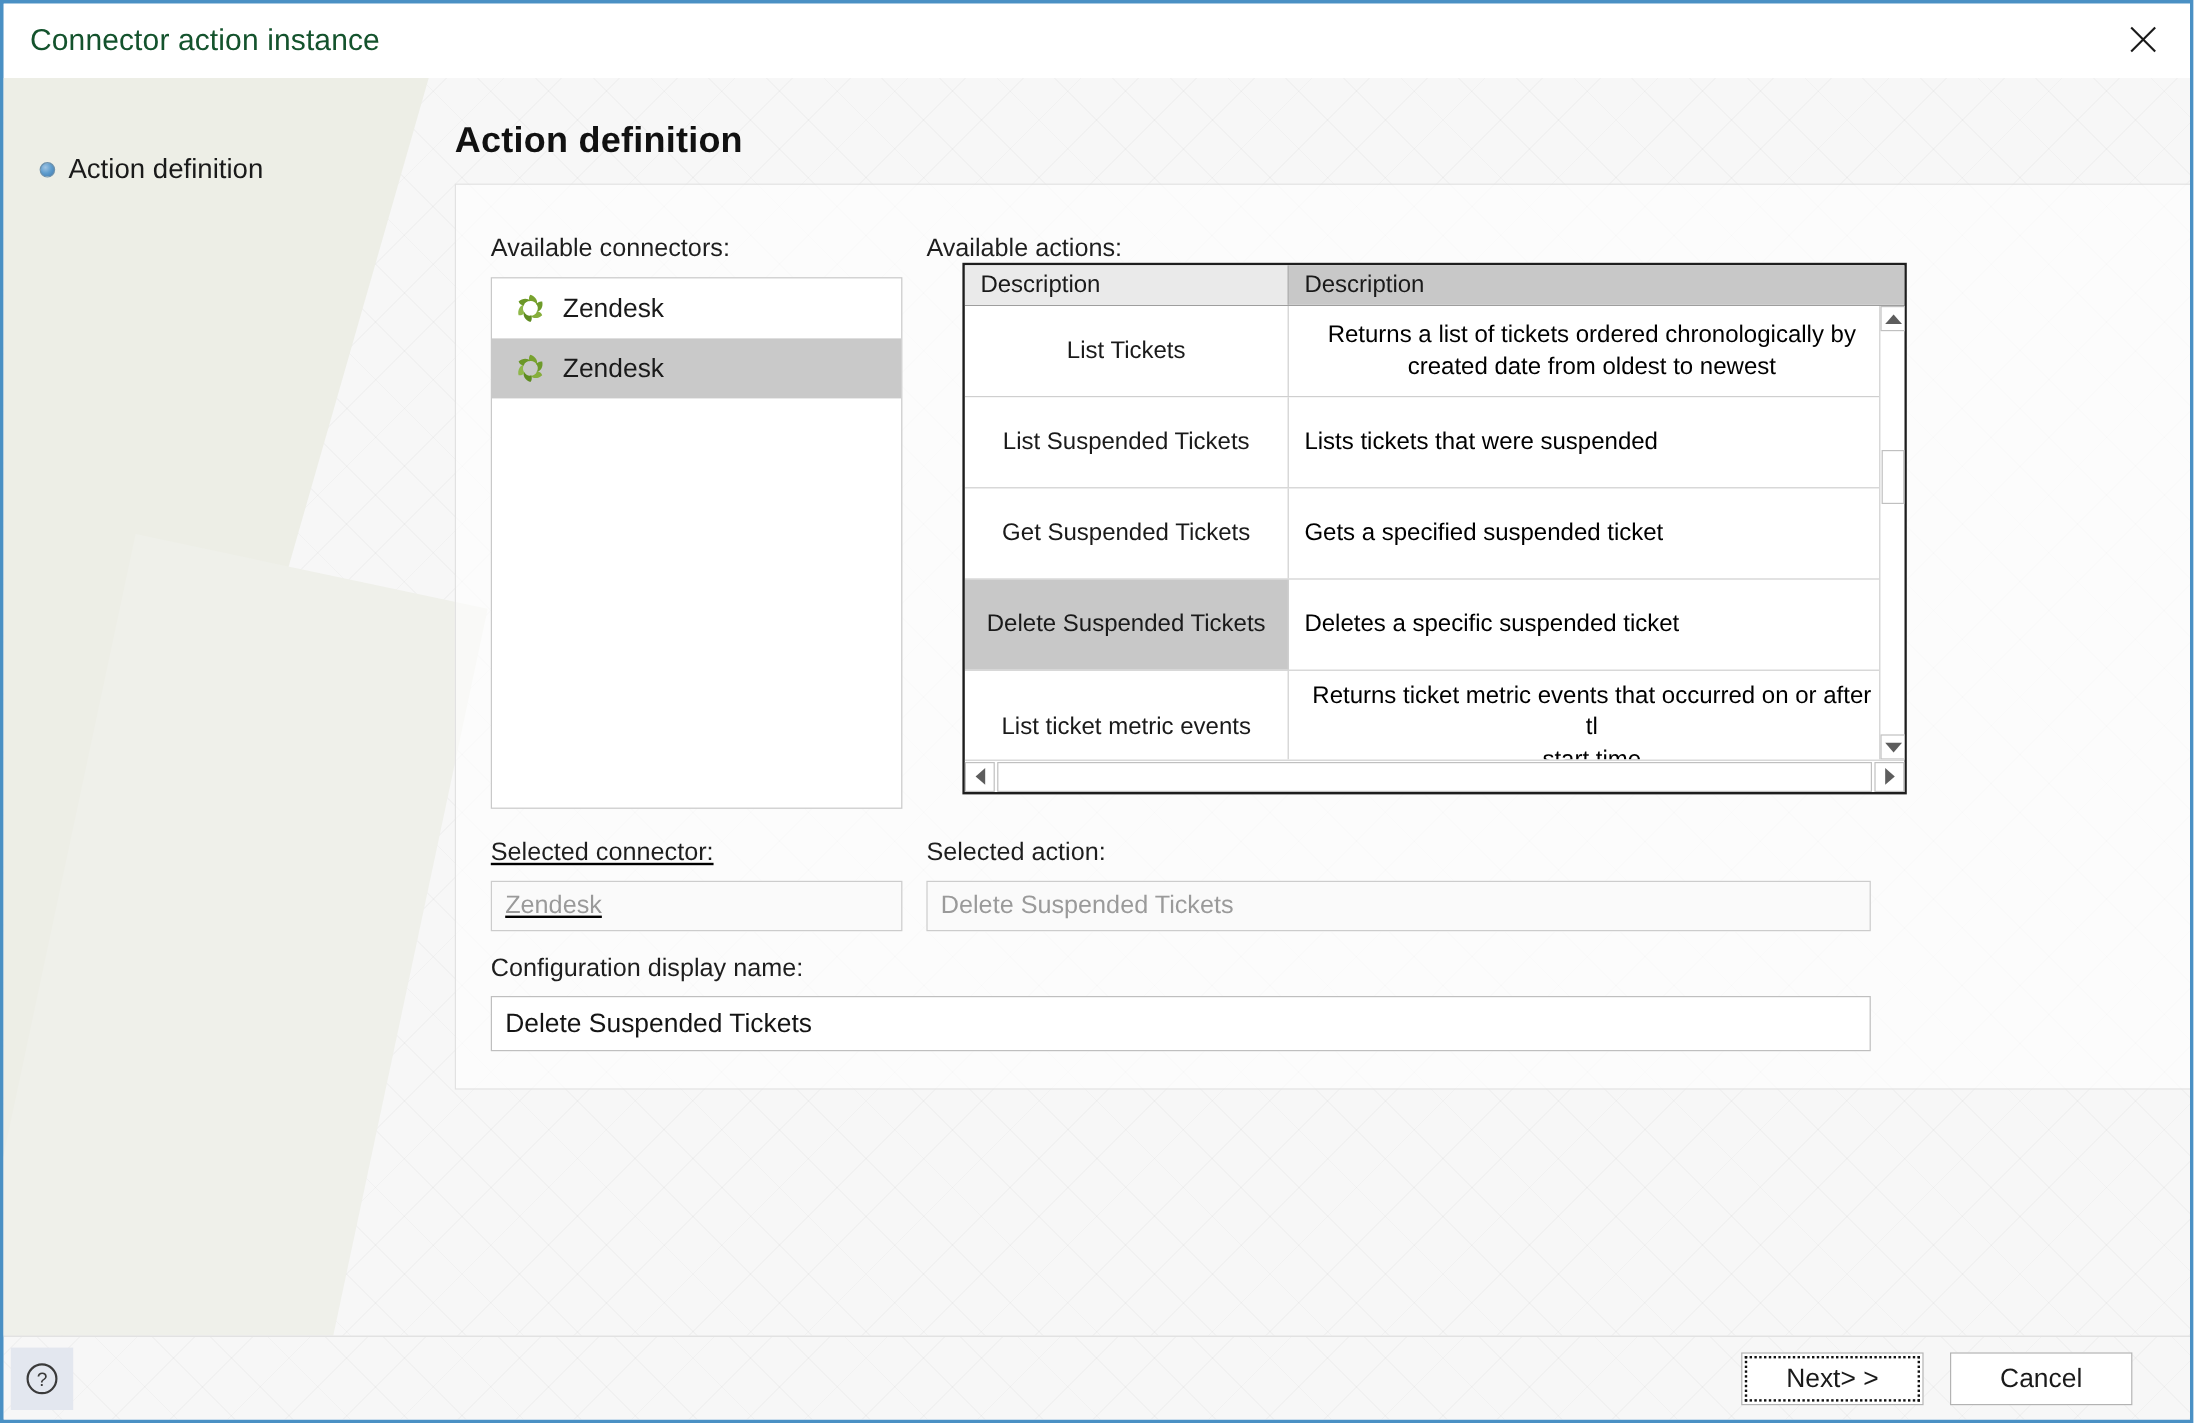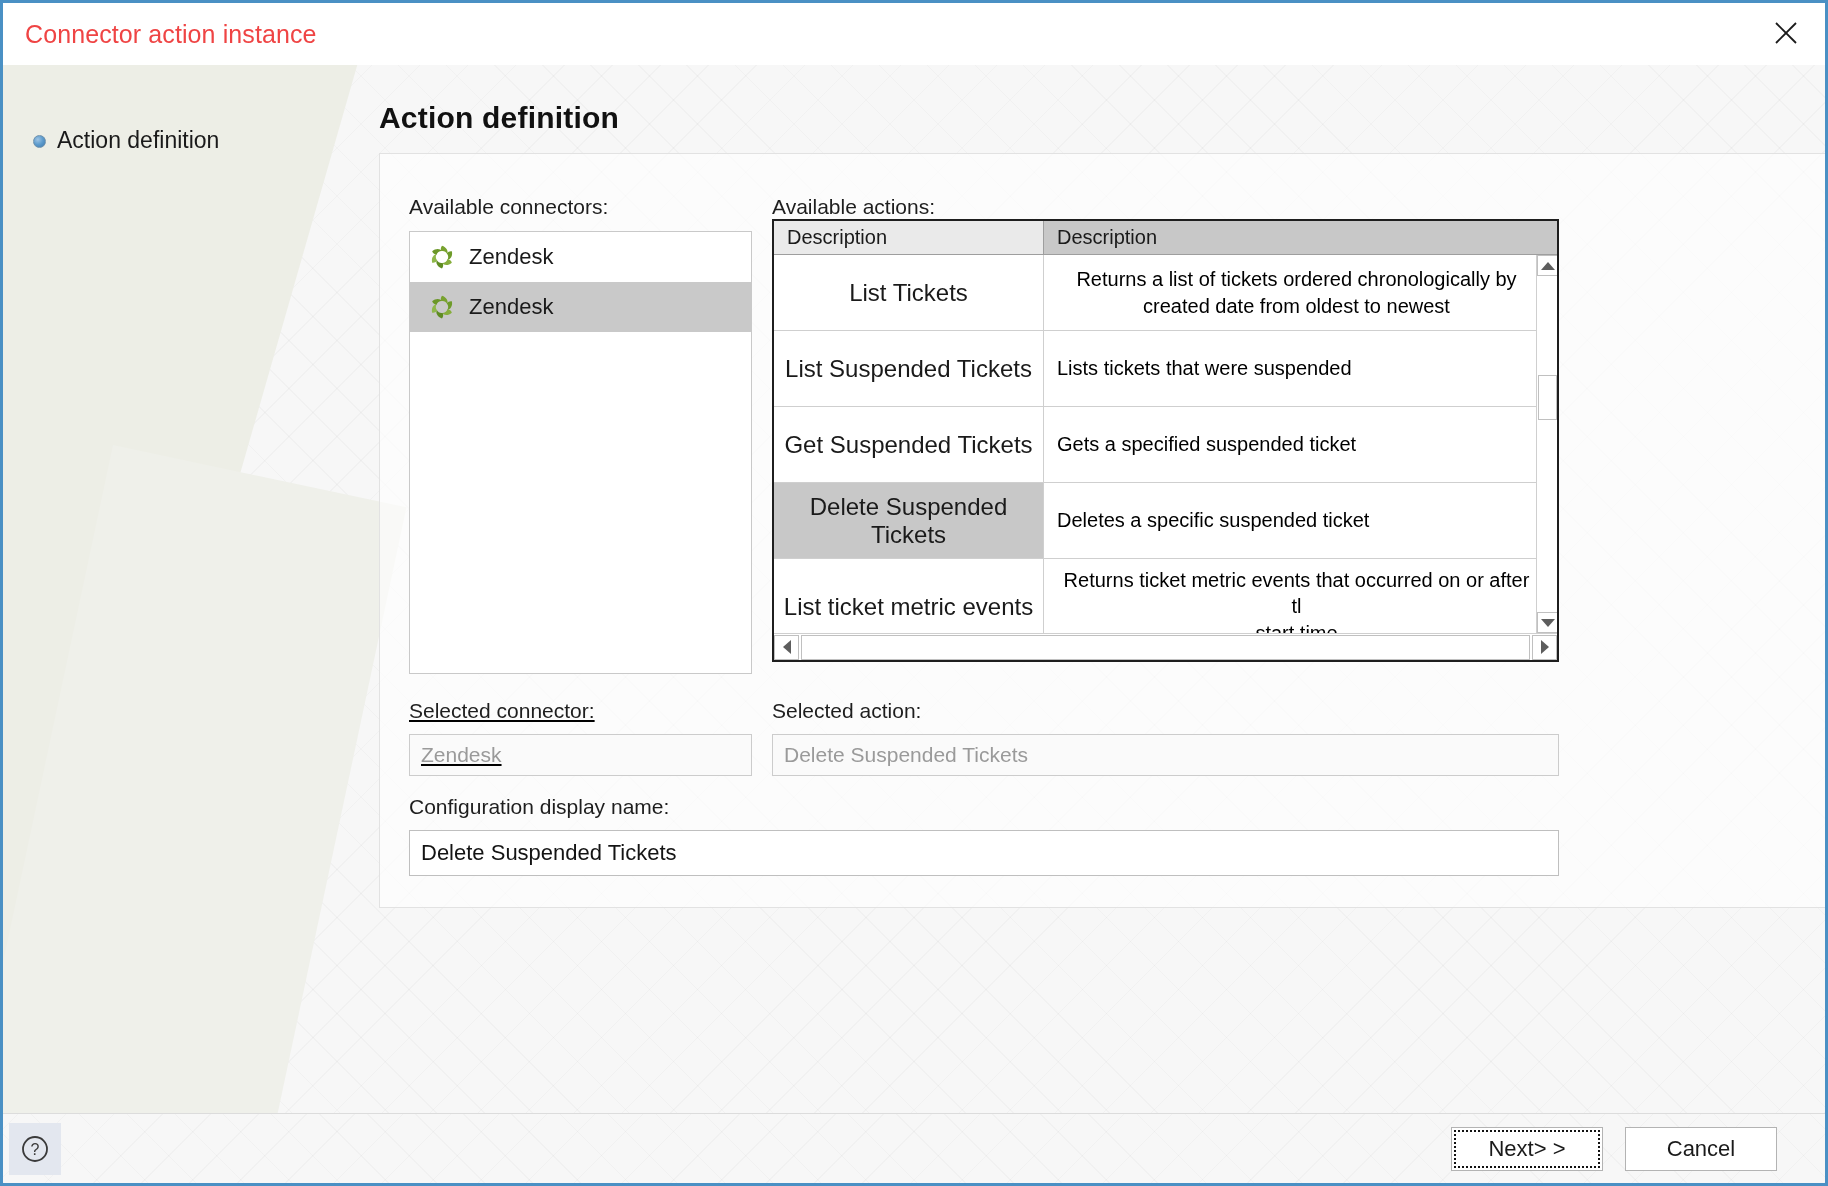--- a/index.html
+++ b/index.html
@@ -26,21 +26,21 @@
     position: relative;
     height: 62px;
     background: #ffffff;
     display: flex;
     align-items: center;
     flex: none;
   }
   #title-text {
     margin-left: 22px;
     font-size: 25px;
-    color: #ef4444;
+    color: #14532d;
     letter-spacing: .1px;
     white-space: nowrap;
   }
   #close-button {
     position: absolute;
     right: 10px; top: 4px;
     width: 58px; height: 52px;
     display: flex; align-items: center; justify-content: center;
     cursor: pointer;
     background: transparent;
@@ -178,20 +178,21 @@
     left: 392px; top: 41px;
     width: 787px;
   }
   #actions-label { }
   #grid {
     position: relative;
     width: 787px; height: 443px;
     border: 2px solid #1e1e1e;
     background: #ffffff;
     overflow: hidden;
+    margin-left: 30px;
   }
   #grid-head {
     display: flex;
     height: 34px;
     border-bottom: 1px solid #9e9e9e;
   }
   .gh {
     font-size: 20px;
     color: #1a1a1a;
     display: flex; align-items: center;
@@ -205,21 +206,21 @@
     position: absolute;
     left: 0; right: 21px; top: 34px; bottom: 27px;
     overflow: hidden;
   }
   .grow { display: flex; min-height: 76px; border-bottom: 1px solid #cfcfcf; }
   .gc0 {
     width: 270px; flex: none;
     border-right: 1px solid #cfcfcf;
     display: flex; align-items: center; justify-content: center;
     text-align: center;
-    font-size: 24px; color: #1a1a1a;
+    font-size: 20px; color: #1a1a1a;
     padding: 6px 8px;
     cursor: pointer;
   }
   .grow.selected .gc0 { background: #c8c8c8; }
   .gc1 {
     flex: 1;
     display: flex; align-items: center;
     font-size: 20px; color: #000000;
     padding: 8px 0 8px 13px;
     line-height: 1.32;

